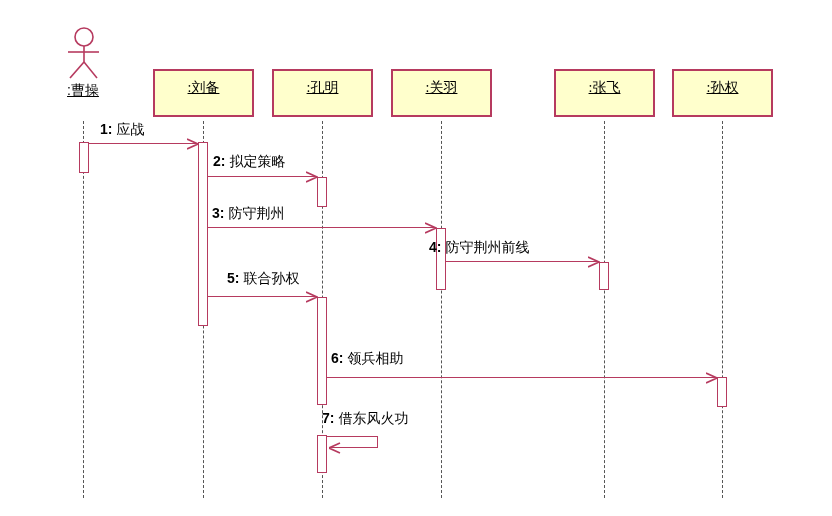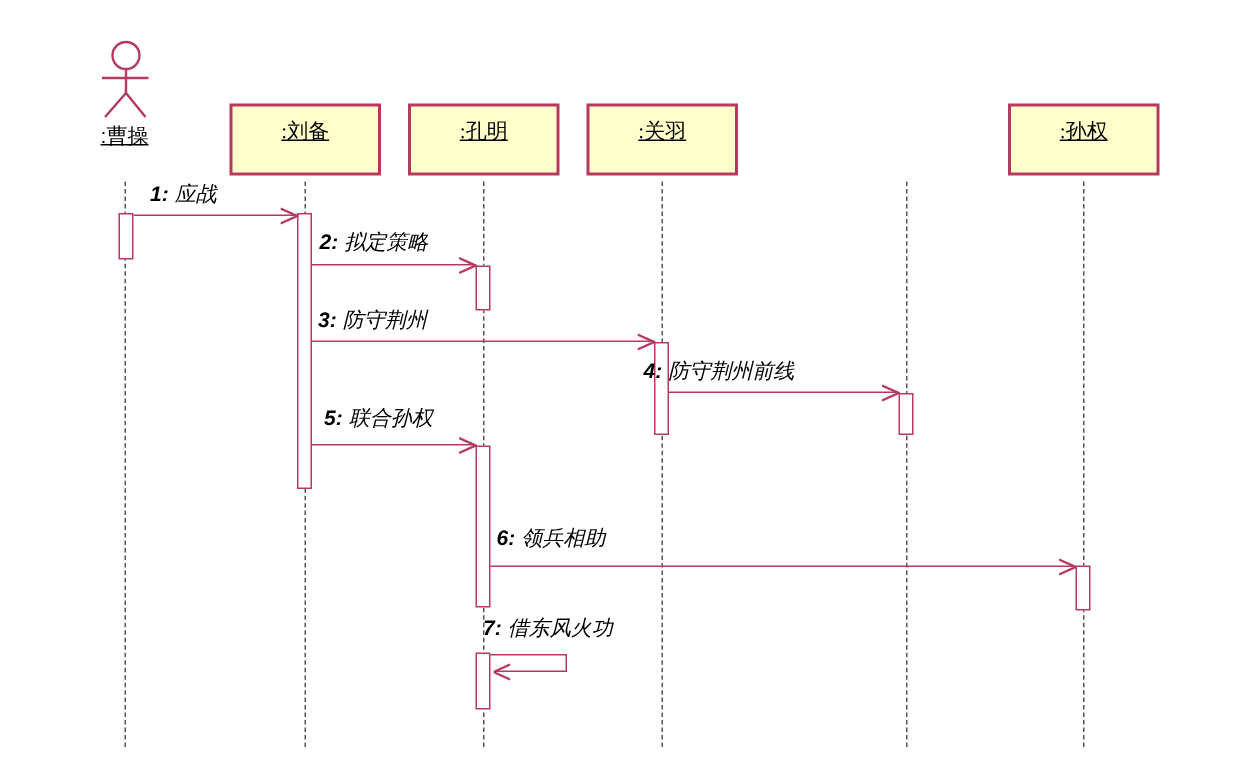--- a/index.html
+++ b/index.html
@@ -104,28 +104,27 @@
   #head-5{left:306px;top:291px}
   #head-6{left:706px;top:372px}
   #head-7{left:329px;top:442px}
 
   
   .msg-label{
     position:absolute;
     font-size:14px;line-height:16px;
     white-space:nowrap;
     z-index:5;
-    font-style:italic;
   }
   .msg-num{font-weight:bold;margin-right:4px;}
   #lbl-1{left:100px;top:121px}
   #lbl-2{left:213px;top:153px}
   #lbl-3{left:212px;top:205px}
   #lbl-4{left:429px;top:239px}
-  #lbl-5{left:216px;top:270px}
+  #lbl-5{left:227px;top:270px}
   #lbl-6{left:331px;top:350px}
   #lbl-7{left:322px;top:410px}
 
   .actor-stroke{stroke:var(--accent);stroke-width:1.6;fill:none;}
 </style>
 </head>
 <body>
 
 <div class="canvas">
 
@@ -141,20 +140,23 @@
   <div class="actor-name">:曹操</div>
 
   <div class="obj-box" id="box-liubei">
     <span class="obj-label">:刘备</span>
   </div>
   <div class="obj-box" id="box-kongming">
     <span class="obj-label">:孔明</span>
   </div>
   <div class="obj-box" id="box-guanyu">
     <span class="obj-label">:关羽</span>
+  </div>
+  <div class="obj-box" id="box-zhangfei">
+    <span class="obj-label">:张飞</span>
   </div>
   <div class="obj-box" id="box-sunquan">
     <span class="obj-label">:孙权</span>
   </div>
 
   <div class="lifeline" id="ll-caocao"></div>
   <div class="lifeline" id="ll-liubei"></div>
   <div class="lifeline" id="ll-kongming"></div>
   <div class="lifeline" id="ll-guanyu"></div>
   <div class="lifeline" id="ll-zhangfei"></div>

